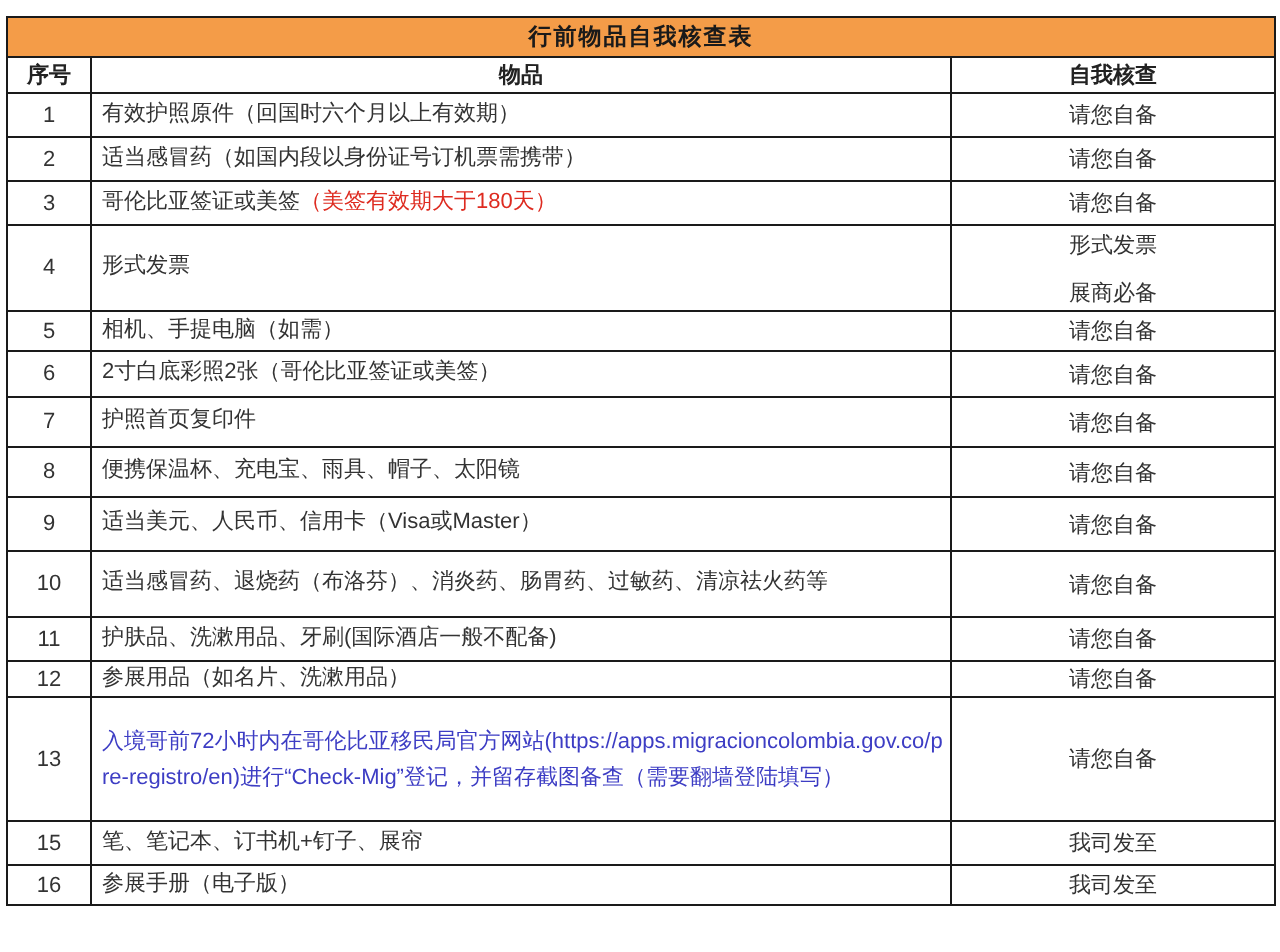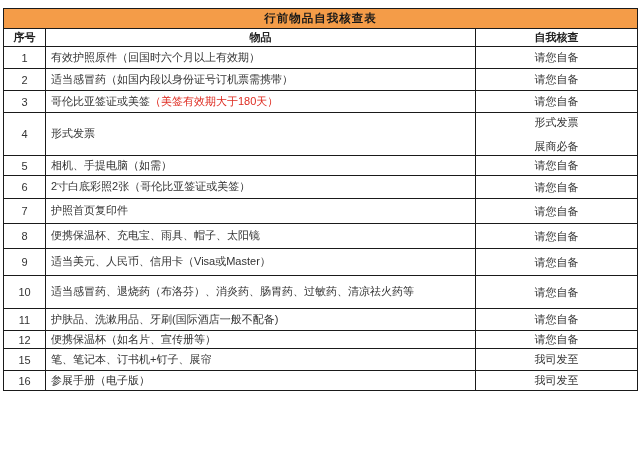--- a/index.html
+++ b/index.html
@@ -160,21 +160,28 @@
         </tr>
         <tr style="height: 22px;">
           <td class="td-no">11</td>
           <td class="td-item"><span class="part-normal">护肤品、洗漱用品、牙刷(国际酒店一般不配备)</span></td>
           <td class="td-check">
             <div class="check-line">请您自备</div>
           </td>
         </tr>
         <tr style="height: 17px;">
           <td class="td-no">12</td>
-          <td class="td-item"><span class="part-normal">便携保温杯（如名片、宣传册等）</span></td>
+          <td class="td-item"><span class="part-normal">参展用品（如名片、洗漱用品）</span></td>
+          <td class="td-check">
+            <div class="check-line">请您自备</div>
+          </td>
+        </tr>
+        <tr style="height: 62px;">
+          <td class="td-no">13</td>
+          <td class="td-item"><span class="part-blue">入境哥前72小时内在哥伦比亚移民局官方网站(https://apps.migracioncolombia.gov.co/pre-registro/en)进行“Check-Mig”登记，并留存截图备查（需要翻墙登陆填写）</span></td>
           <td class="td-check">
             <div class="check-line">请您自备</div>
           </td>
         </tr>
         <tr style="height: 22px;">
           <td class="td-no">15</td>
           <td class="td-item"><span class="part-normal">笔、笔记本、订书机+钉子、展帘</span></td>
           <td class="td-check">
             <div class="check-line">我司发至</div>
           </td>

